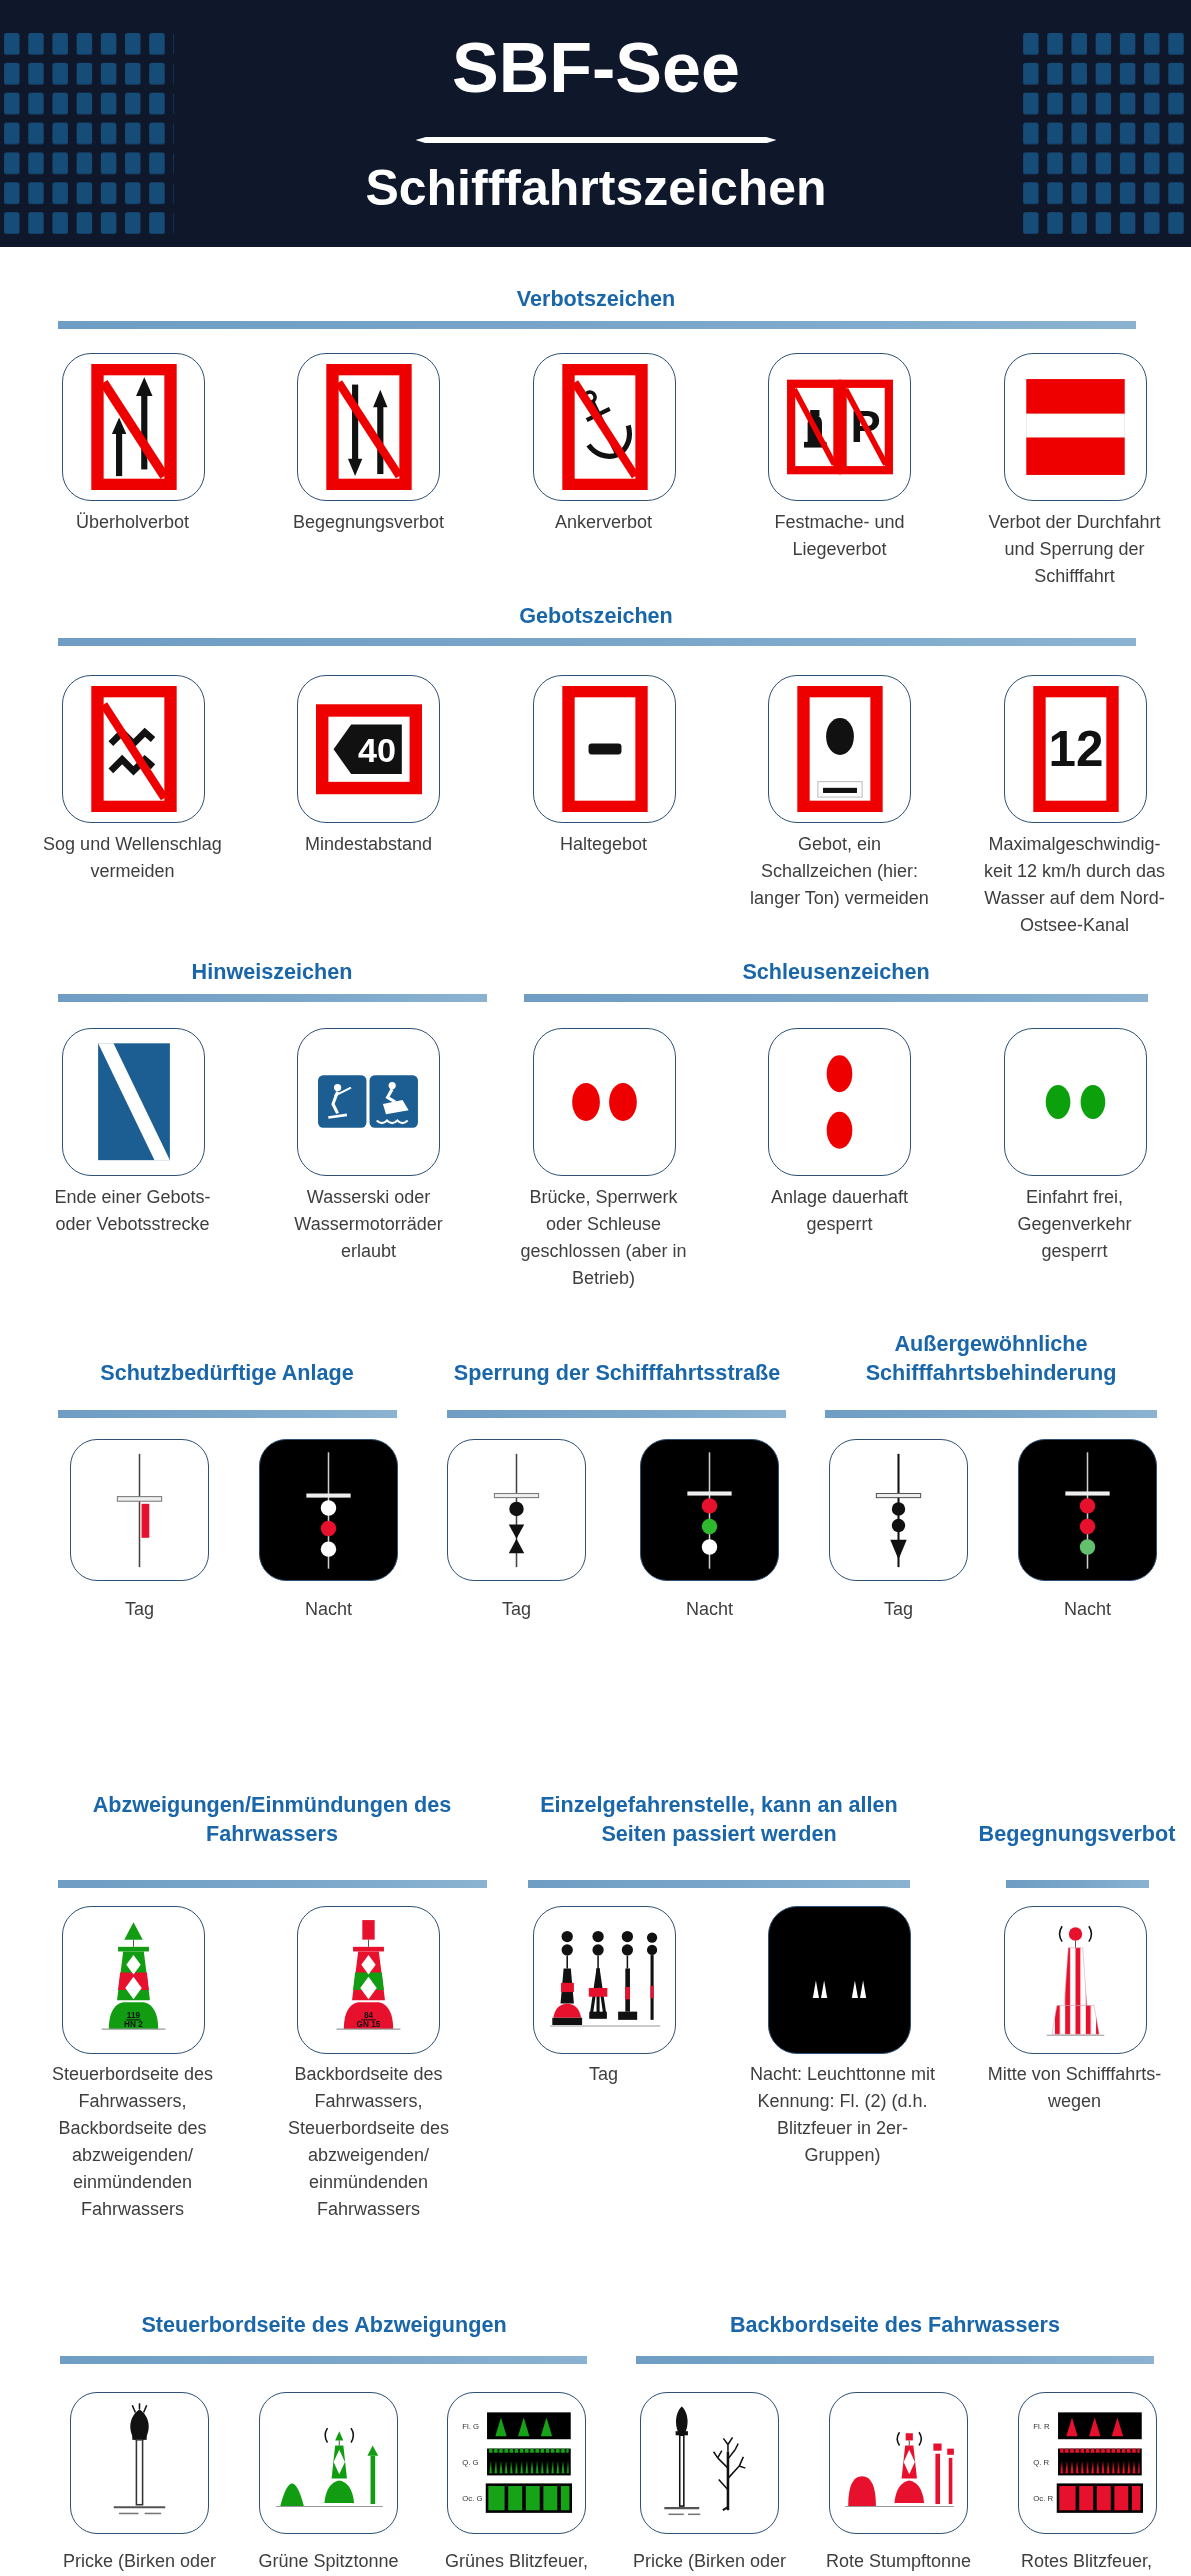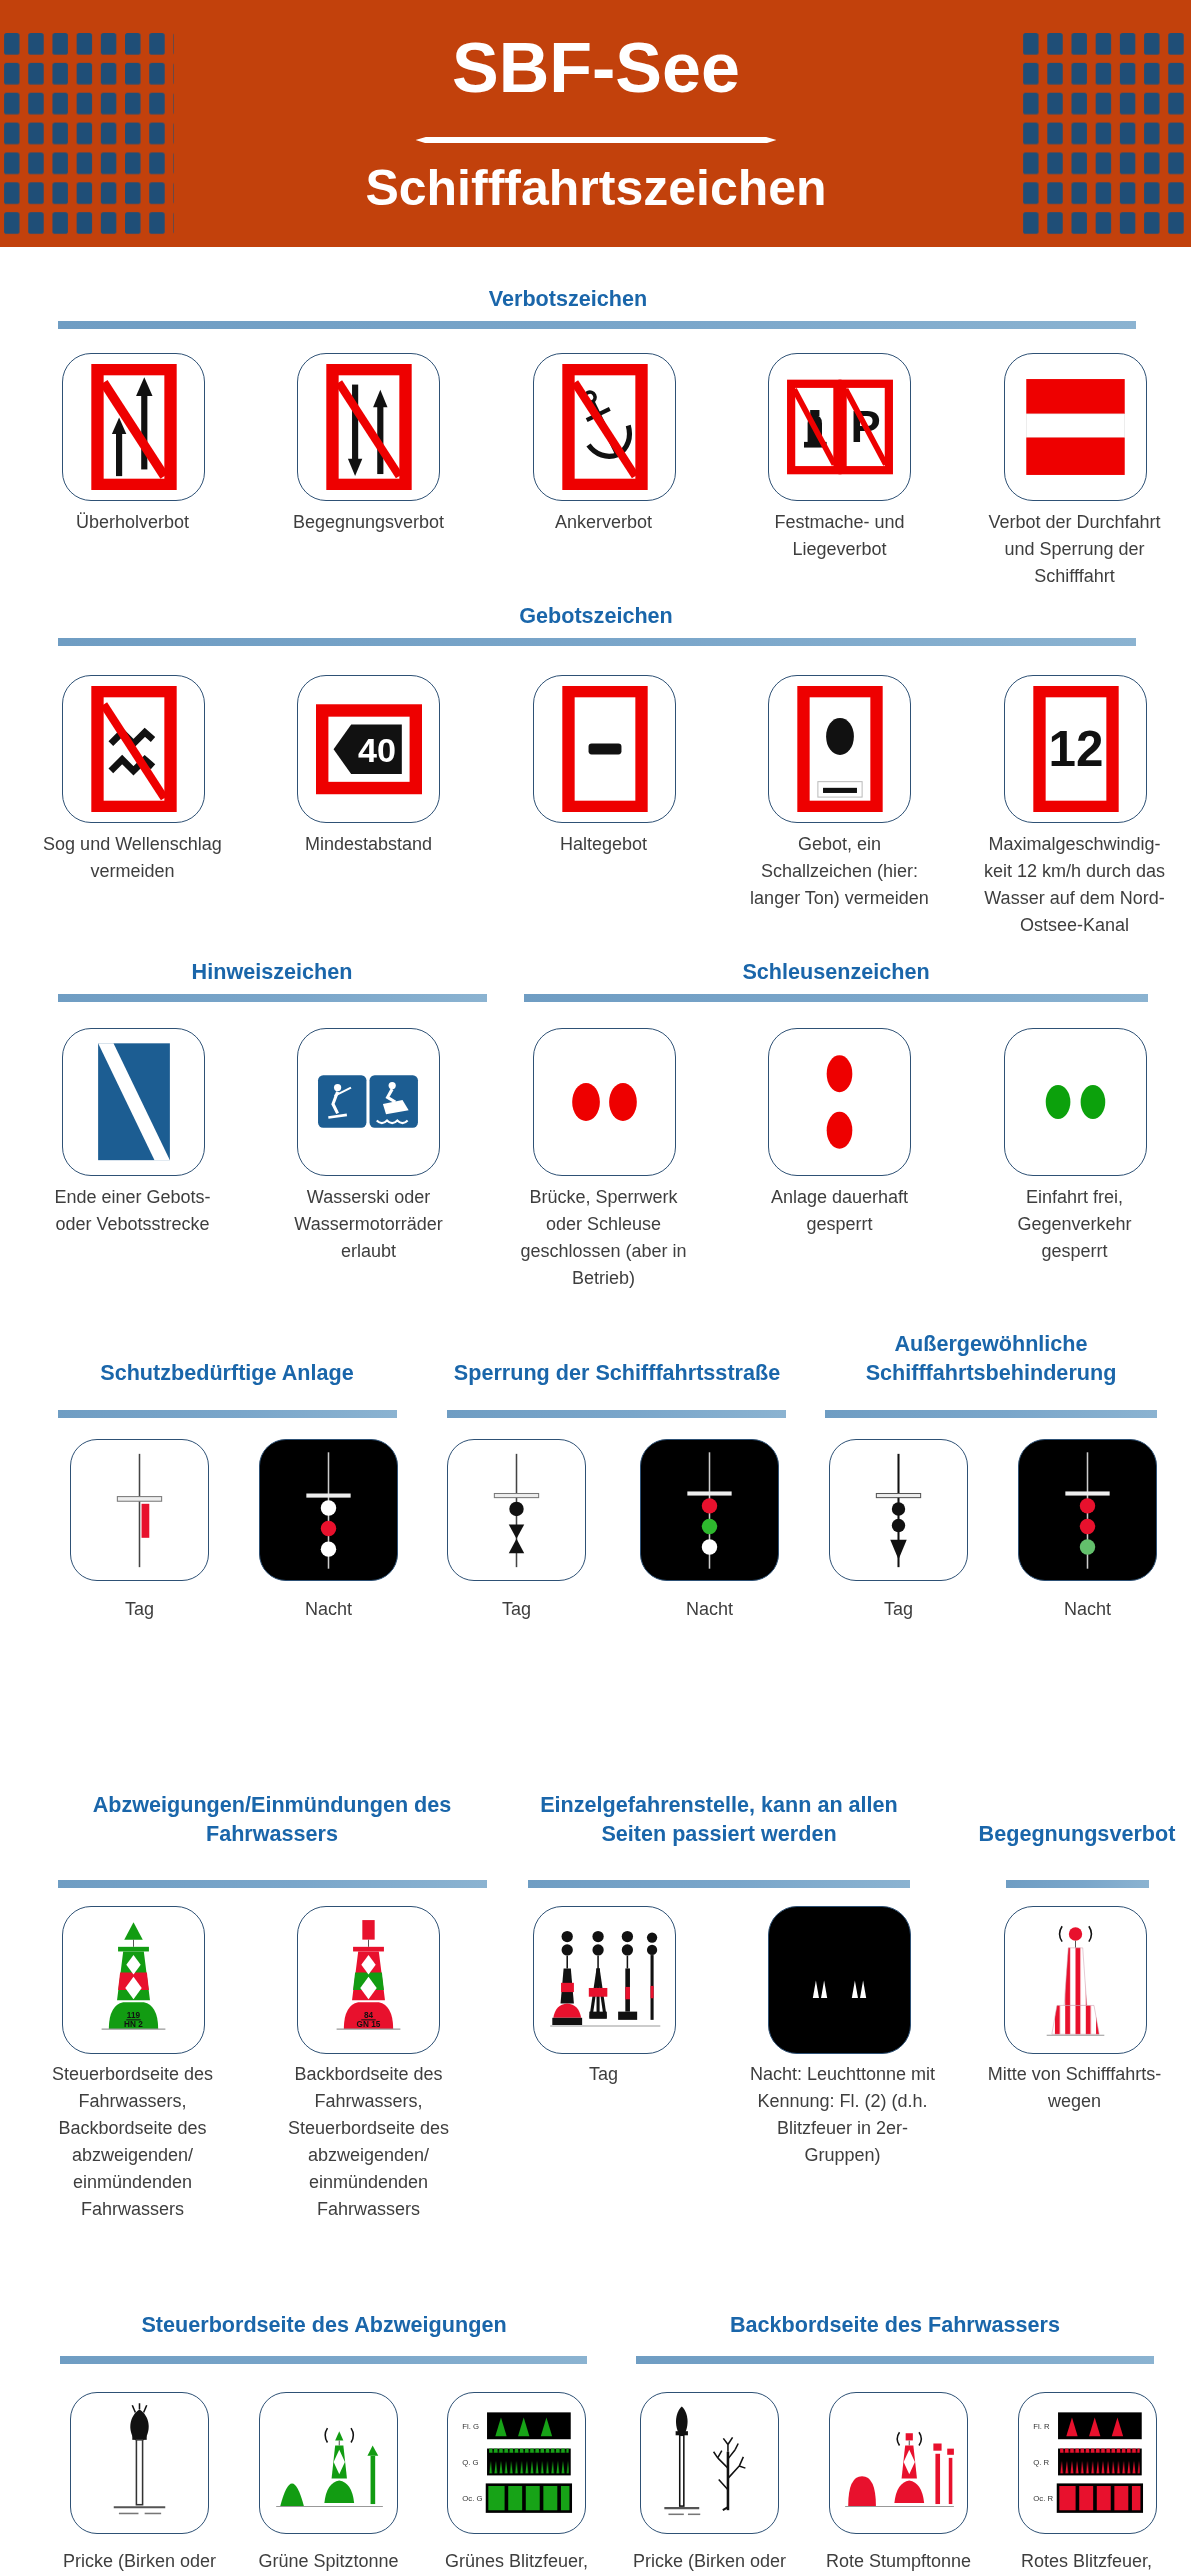--- a/index.html
+++ b/index.html
@@ -1,19 +1,19 @@
 <!DOCTYPE html>
 <html style="font-size:8.2px"><head>
 <meta charset="utf-8">
 <style>
   html,body{margin:0;padding:0;background:#fff;}
   .page{position:relative;width:1191px;height:3368px;background:#fff;
         font-family:"Liberation Sans",sans-serif;overflow:hidden;}
   
-  .band{position:absolute;left:0;width:1191px;background:#c2410c;}
+  .band{position:absolute;left:0;width:1191px;background:#0f172a;}
   .hdr{top:0;height:247px;}
   .title{position:absolute;left:596px;transform:translateX(-50%);color:#fff;
          font-weight:bold;white-space:nowrap;text-align:center;}
   .t1{top:30px;font-size:70px;line-height:77px;}
   .t2{top:157px;font-size:50px;line-height:62px;}
   .divider{position:absolute;left:596px;transform:translateX(-50%);top:137px;width:361px;height:6.2px;
            background:#fff;clip-path:polygon(0 50%,10.3px 0,calc(100% - 10.3px) 0,100% 50%,calc(100% - 10.3px) 100%,10.3px 100%);}
   .deco{position:absolute;top:33px;opacity:.95;}
   
   .h{position:absolute;transform:translateX(-50%);color:#1a66aa;font-weight:bold;
@@ -43,21 +43,21 @@
       <rect width="330" height="404" fill="url(#sqL)"></rect>
     </svg>
     <svg class="deco" style="left:1023px" width="168" height="208" viewBox="0 0 326 404">
       <rect width="326" height="404" fill="url(#sqL)"></rect>
     </svg>
     <div class="title t1">SBF-See</div>
     <div class="divider"></div>
     <div class="title t2">Schifffahrtszeichen</div>
   </div>
 
-  <div class="h" style="left:568px;top:284px">Verbotszeichen</div>
+  <div class="h" style="left:596px;top:284px">Verbotszeichen</div>
   <div class="bar" style="left:58px;top:321px;width:1078px"></div>
 
   <div class="card" style="left:62px;top:353px">
     <svg width="88" height="126" viewBox="0 0 170 245">
       <rect x="14" y="10" width="142" height="225" fill="#fff" stroke="#ee0000" stroke-width="24"></rect>
       <line x1="105" y1="205" x2="105" y2="55" stroke="#111" stroke-width="12"></line>
       <polygon points="105,26 89,62 121,62" fill="#111"></polygon>
       <line x1="56" y1="218" x2="56" y2="132" stroke="#111" stroke-width="12"></line>
       <polygon points="56,104 42,136 70,136" fill="#111"></polygon>
       <line x1="26" y1="36" x2="144" y2="218" stroke="#ee0000" stroke-width="18"></line>

